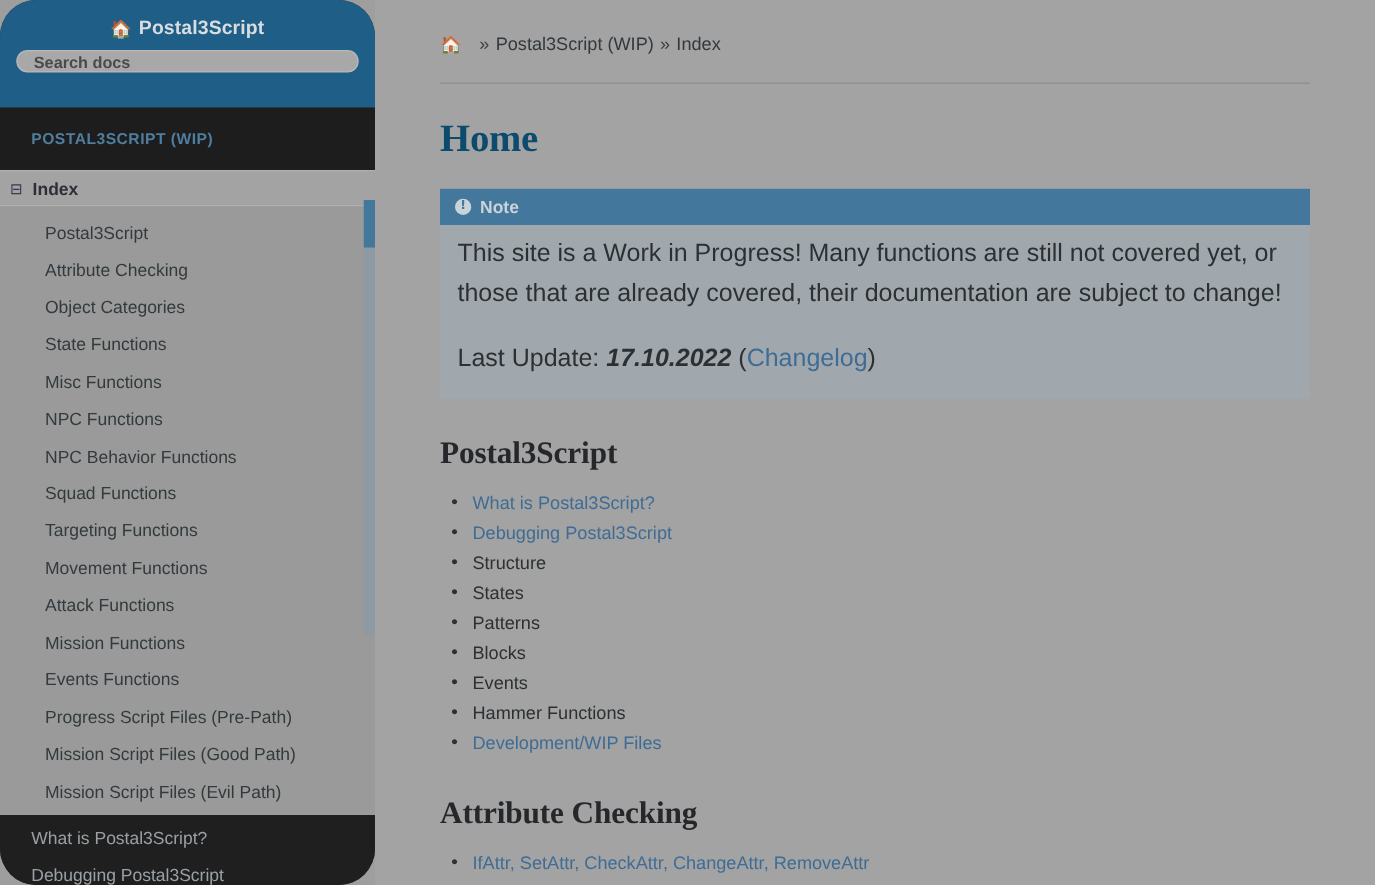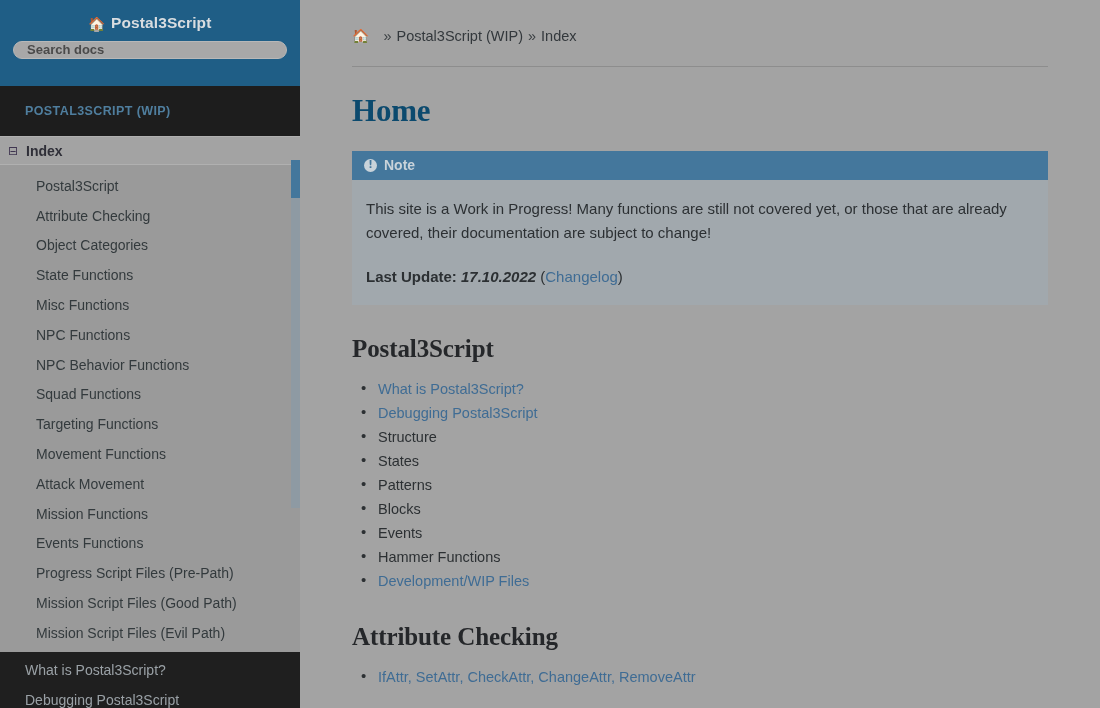--- a/index.html
+++ b/index.html
@@ -18,20 +18,21 @@
     overflow: hidden;
   }
 
   
   #sidebar {
     position: absolute;
     left: 0; top: 0;
     width: 300px; height: 708px;
     background: #1a1a1a;
     overflow: hidden;
+    border-radius: 29px;
   }
   #sidebar-header {
     background: #1f5e86;
     padding: 0;
     height: 86px;
     position: relative;
   }
   .brand {
     display: block;
     text-align: center;
@@ -235,28 +236,28 @@
     background: #c9d3da;
     color: #44779c;
     font-size: 10px;
     font-weight: bold;
     align-items: center;
     justify-content: center;
     font-family: "DejaVu Sans", sans-serif;
     line-height: 1;
   }
   .admonition-body {
-    padding: 17px 14px 16px 14px;
-    font-size: 15px;
+    padding: 7px 14px 16px 14px;
+    font-size: 20px;
     line-height: 1.62;
     color: #2c3033;
   }
   .admonition-body p { margin: 0 0 19px 0; }
   .admonition-body p:last-child { margin-bottom: 0; }
-  .admonition-body .label-bold { font-weight: bold; }
+  .admonition-body .label-bold { font-weight: normal; }
   .admonition-body .date-em { font-weight: bold; font-style: italic; }
   .admonition-body a { color: #3f6c94; text-decoration: none; cursor: pointer; }
 
   ul.doc-list {
     list-style: none;
     margin: 8px 0 0 0;
     padding: 0;
   }
   ul.doc-list li {
     position: relative;
@@ -327,21 +328,21 @@
           <a class="nav-l2">
             <span>Squad Functions</span>
           </a>
           <a class="nav-l2">
             <span>Targeting Functions</span>
           </a>
           <a class="nav-l2">
             <span>Movement Functions</span>
           </a>
           <a class="nav-l2">
-            <span>Attack Movement</span>
+            <span>Attack Functions</span>
           </a>
           <a class="nav-l2">
             <span>Mission Functions</span>
           </a>
           <a class="nav-l2">
             <span>Events Functions</span>
           </a>
           <a class="nav-l2">
             <span>Progress Script Files (Pre-Path)</span>
           </a>

